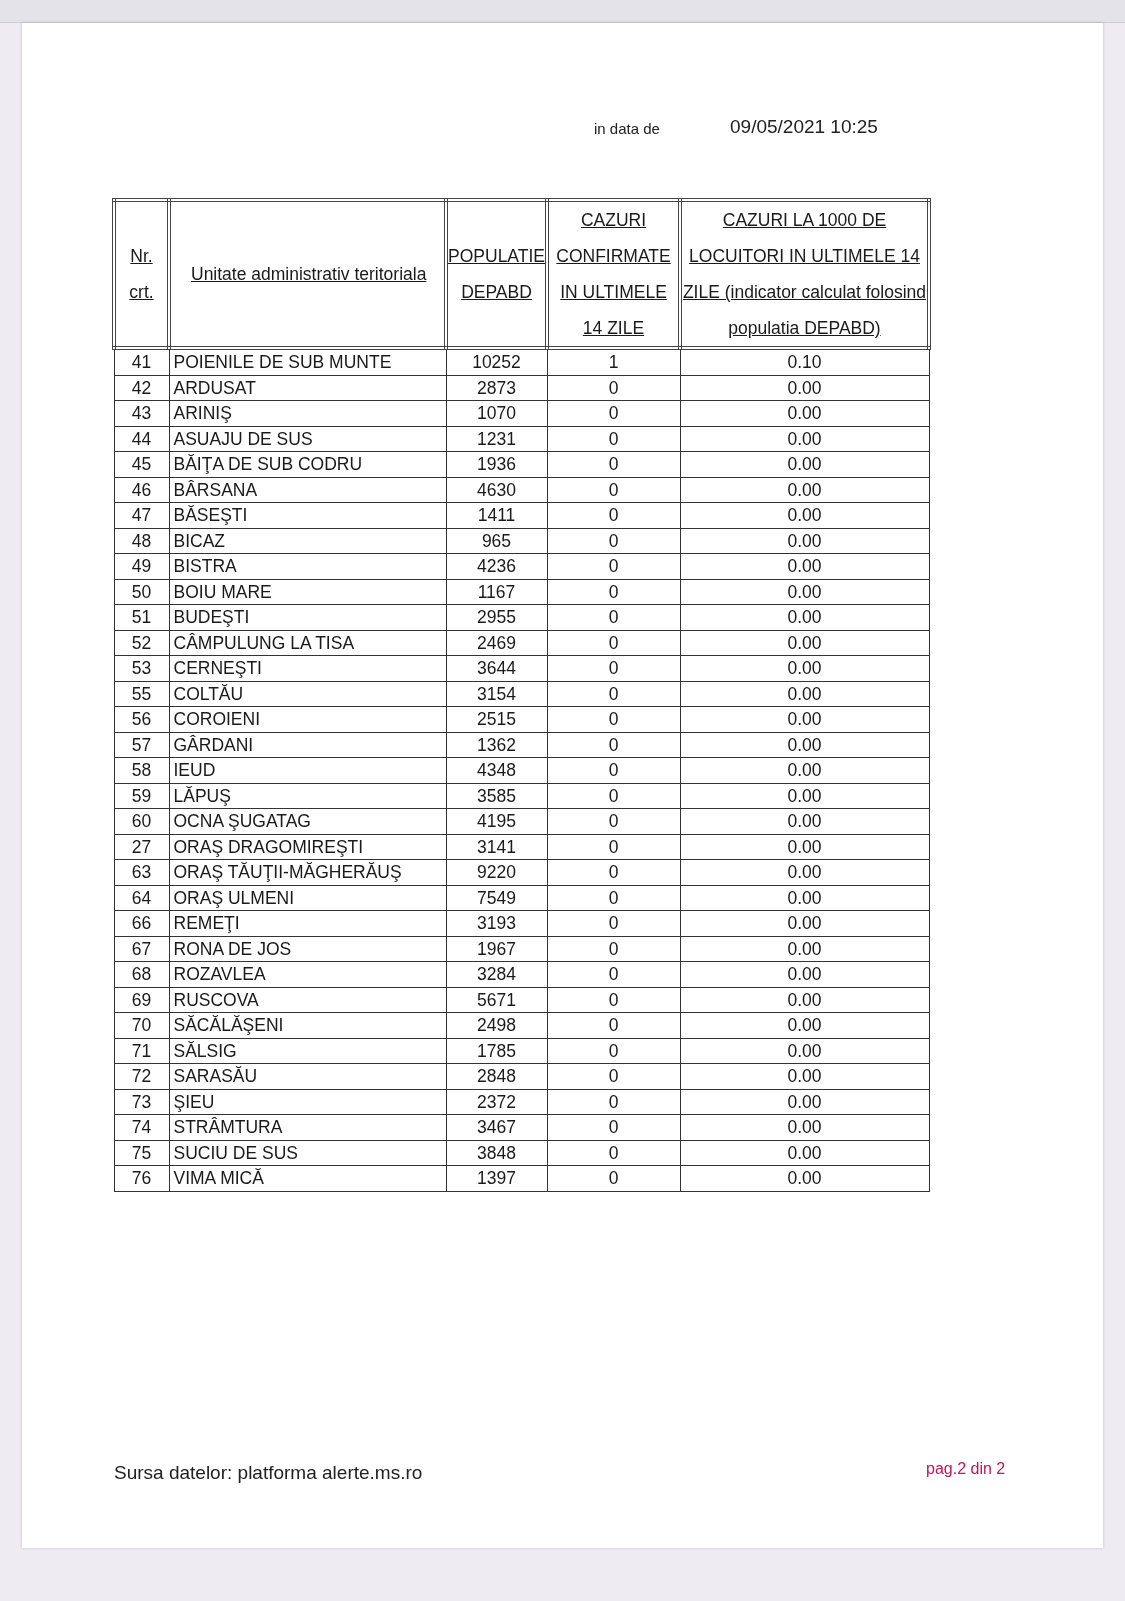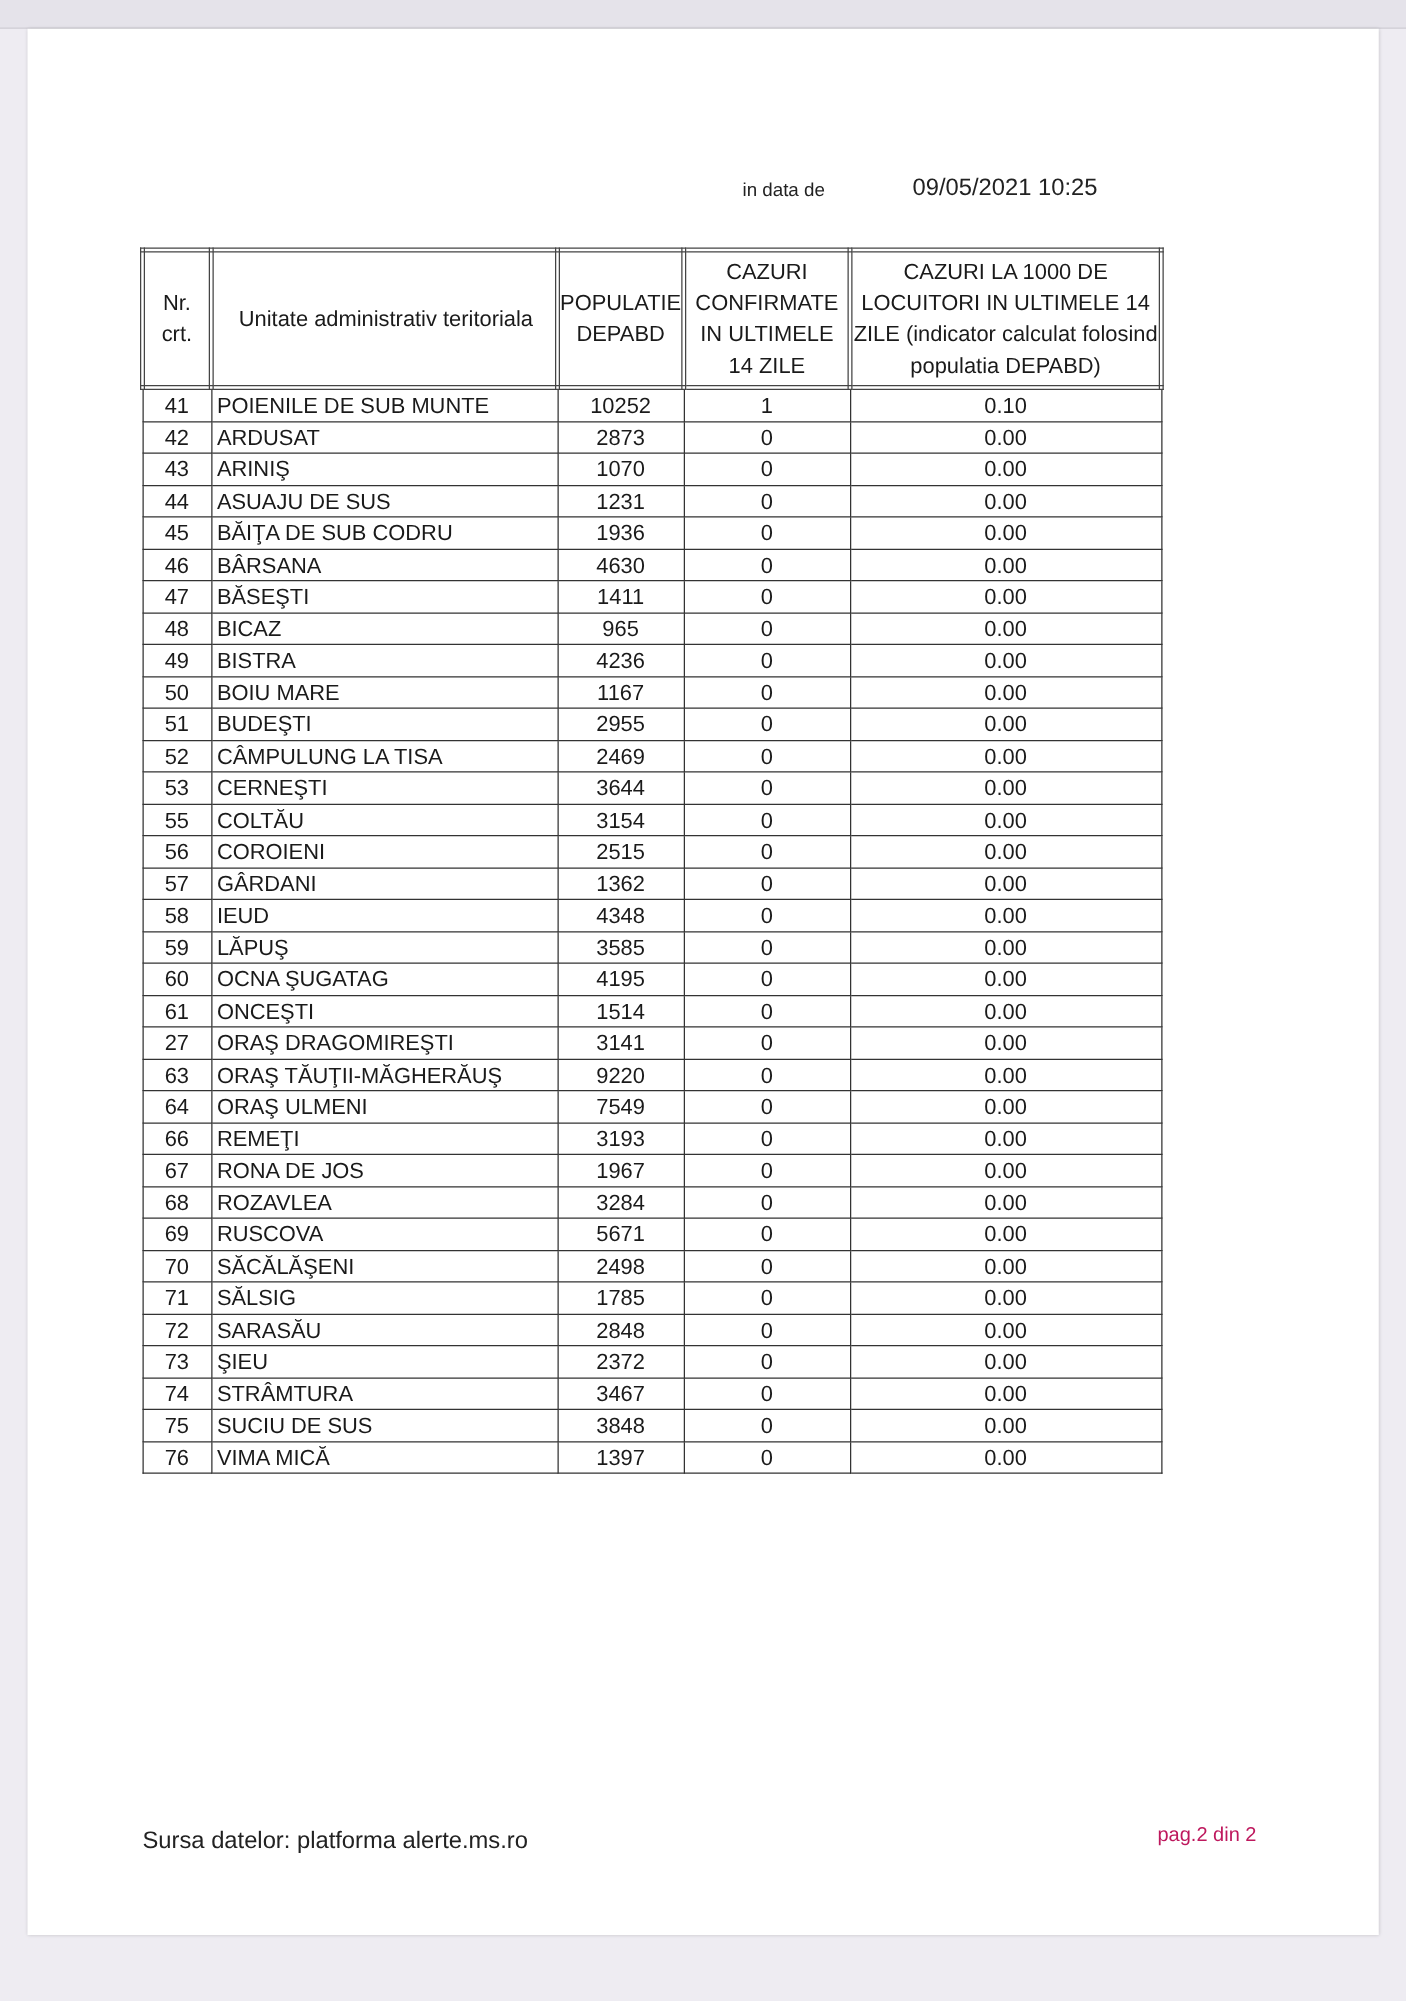--- a/index.html
+++ b/index.html
@@ -15,21 +15,21 @@
     position: absolute; left: 0; top: 0; width: 1125px; height: 22px;
     background: #e5e3ea;
     border-bottom: 1px solid #cfcdd4;
   }
   .sheet {
     position: absolute; left: 22px; top: 23px; width: 1081px; height: 1525px;
     background: #ffffff;
     box-shadow: 0 0 3px rgba(0,0,0,0.18);
   }
   .date-line {
-    position: absolute; top: 140px; left: 0; width: 1125px; height: 24px;
+    position: absolute; top: 116px; left: 0; width: 1125px; height: 24px;
   }
   .date-label {
     position: absolute; left: 594px; top: 4px; font-size: 15px; color: #222;
   }
   .date-value {
     position: absolute; left: 730px; top: 0px; font-size: 19px; color: #222;
   }
   table.report {
     position: absolute; left: 112px; top: 198px;
     width: 815px;
@@ -37,25 +37,26 @@
     table-layout: fixed;
     font-size: 17.5px;
   }
   table.report th, table.report td {
     border: 1.5px solid #333;
     padding: 0;
   }
   table.report thead th {
     font-weight: normal;
     height: 106px;
-    line-height: 25px;
+    line-height: 36px;
     text-align: center;
     vertical-align: middle;
     border: 4px double #444;
     border-bottom: 4px double #444;
+    text-decoration: underline;
   }
   table.report thead th.left { text-align: left; padding-left: 20px; }
   table.report tbody td {
     height: 24.5px;
     line-height: 24px;
     text-align: center;
   }
   table.report tbody td.name { text-align: left; padding-left: 4px; }
   .footer-source {
     position: absolute; left: 114px; top: 1462px; font-size: 19px; color: #222;
@@ -220,27 +221,20 @@
         <td>0.00</td>
       </tr>
       <tr>
         <td>60</td>
         <td class="name">OCNA ŞUGATAG</td>
         <td>4195</td>
         <td>0</td>
         <td>0.00</td>
       </tr>
       <tr>
-        <td>61</td>
-        <td class="name">ONCEŞTI</td>
-        <td>1514</td>
-        <td>0</td>
-        <td>0.00</td>
-      </tr>
-      <tr>
         <td>27</td>
         <td class="name">ORAŞ DRAGOMIREŞTI</td>
         <td>3141</td>
         <td>0</td>
         <td>0.00</td>
       </tr>
       <tr>
         <td>63</td>
         <td class="name">ORAŞ TĂUŢII-MĂGHERĂUŞ</td>
         <td>9220</td>

